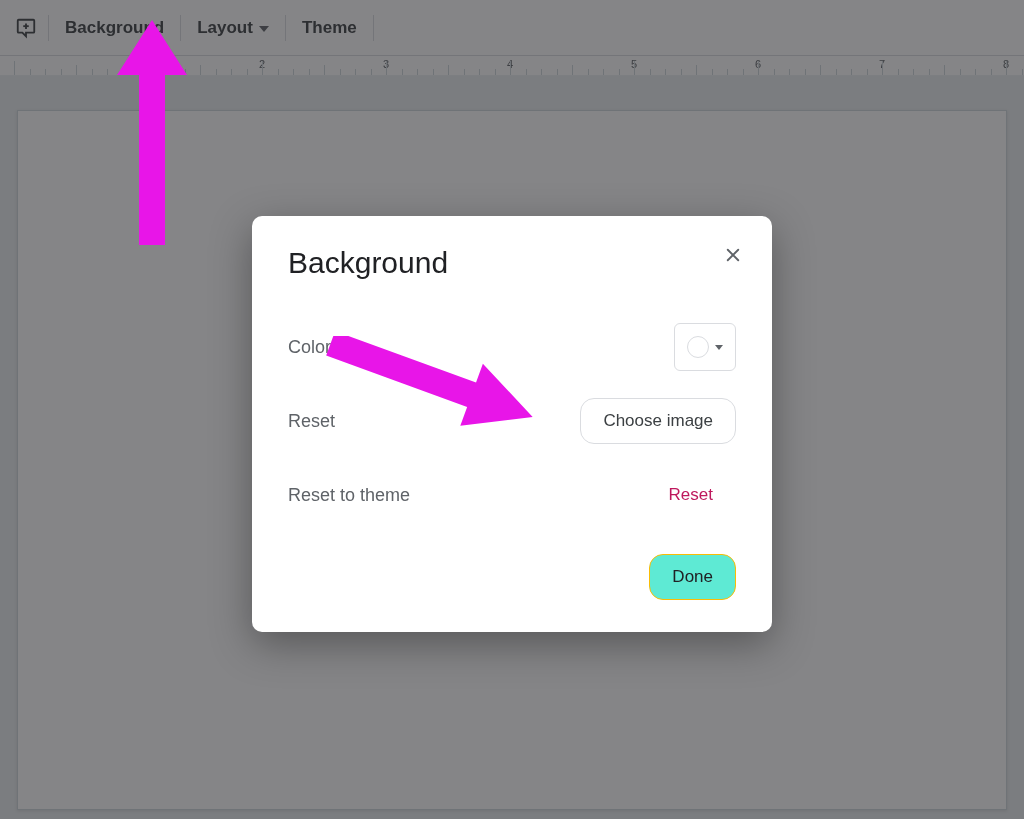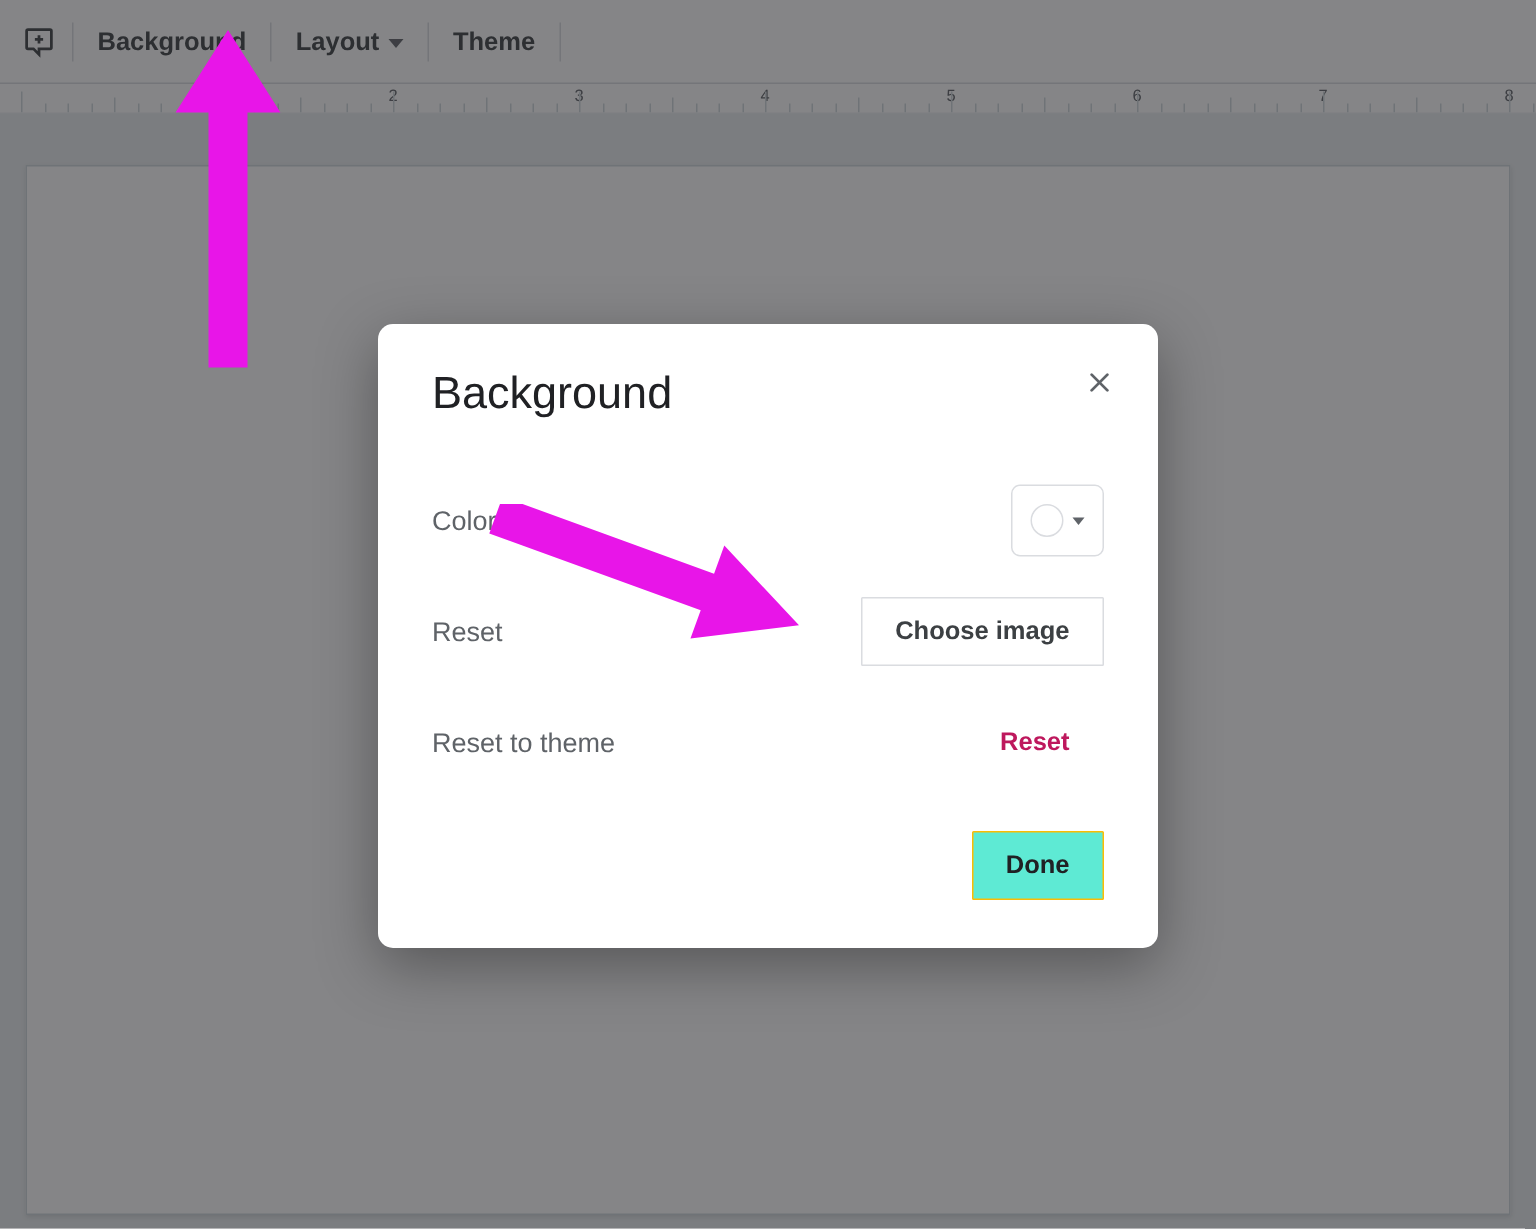--- a/index.html
+++ b/index.html
@@ -131,23 +131,23 @@
     border:1px solid #dadce0; background:#fff;
   }
   .chev-sm {
     width:0;height:0;border-left:4px solid transparent;border-right:4px solid transparent;border-top:5px solid #5f6368;
   }
   .btn {
     height:46px;
     padding: 0 22px;
     border:1px solid #dadce0;
     background:#fff;
-    border-radius:1px;
+    border-radius:14px;
     font-size:17px;
-    font-weight:700;
+    font-weight:400;
     color:#3c4043;
     cursor:pointer;
     display:inline-flex;align-items:center;justify-content:center;
   }
   .btn.ghost-disabled {
     border-color:transparent;
     color:#be185d;
     cursor:default;
   }
   .btn.primary {

